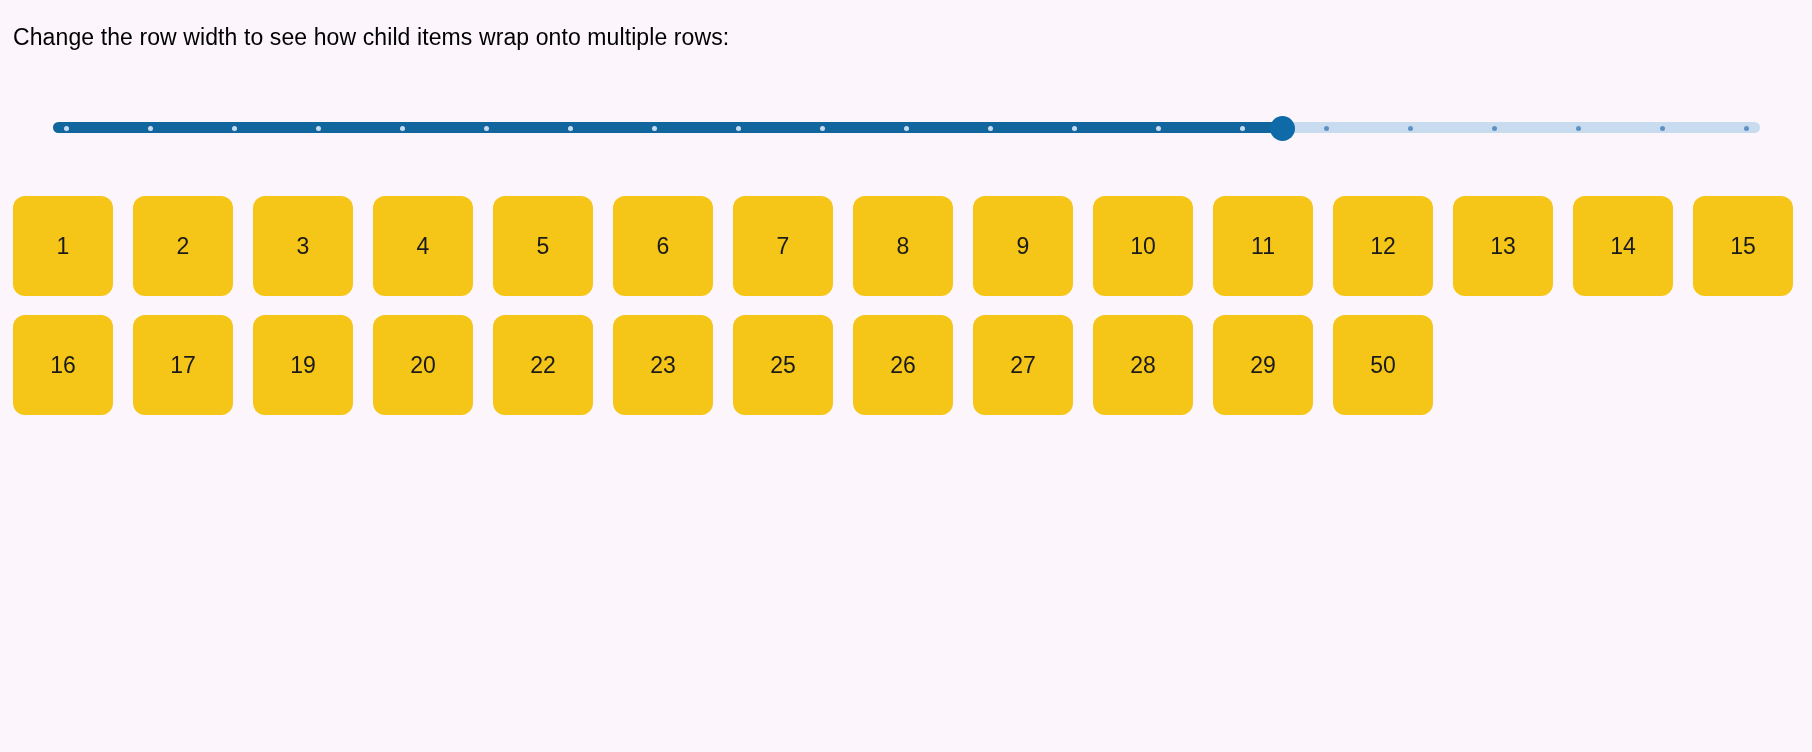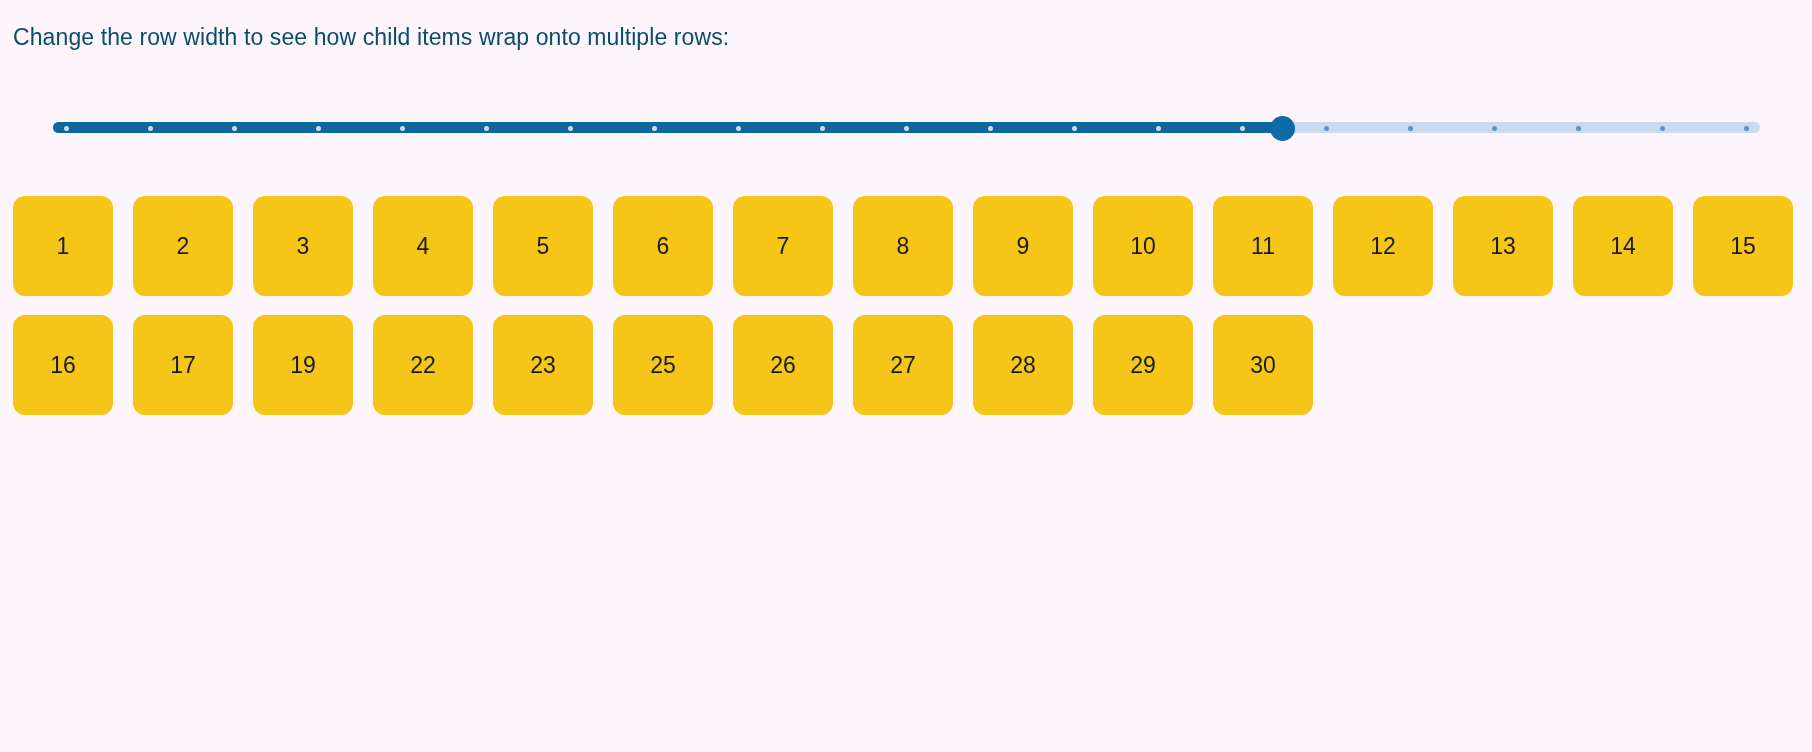--- a/index.html
+++ b/index.html
@@ -16,21 +16,21 @@
     position: relative;
   }
 
   
   .instruction {
     position: absolute;
     left: 13px;
     top: 22px;
     font-size: 23px;
     line-height: 30px;
-    color: #0c4a6e;
+    color: #000000;
     letter-spacing: 0.1px;
     white-space: nowrap;
     text-align: right;
   }
 
   
   .slider-wrap {
     position: absolute;
     left: 53px;
     top: 117px;
@@ -150,21 +150,22 @@
     <div class="tile">9</div>
     <div class="tile">10</div>
     <div class="tile">11</div>
     <div class="tile">12</div>
     <div class="tile">13</div>
     <div class="tile">14</div>
     <div class="tile">15</div>
     <div class="tile">16</div>
     <div class="tile">17</div>
     <div class="tile">19</div>
+    <div class="tile">20</div>
     <div class="tile">22</div>
     <div class="tile">23</div>
     <div class="tile">25</div>
     <div class="tile">26</div>
     <div class="tile">27</div>
     <div class="tile">28</div>
     <div class="tile">29</div>
-    <div class="tile">30</div>
+    <div class="tile">50</div>
   </div>
 
 </body></html>

